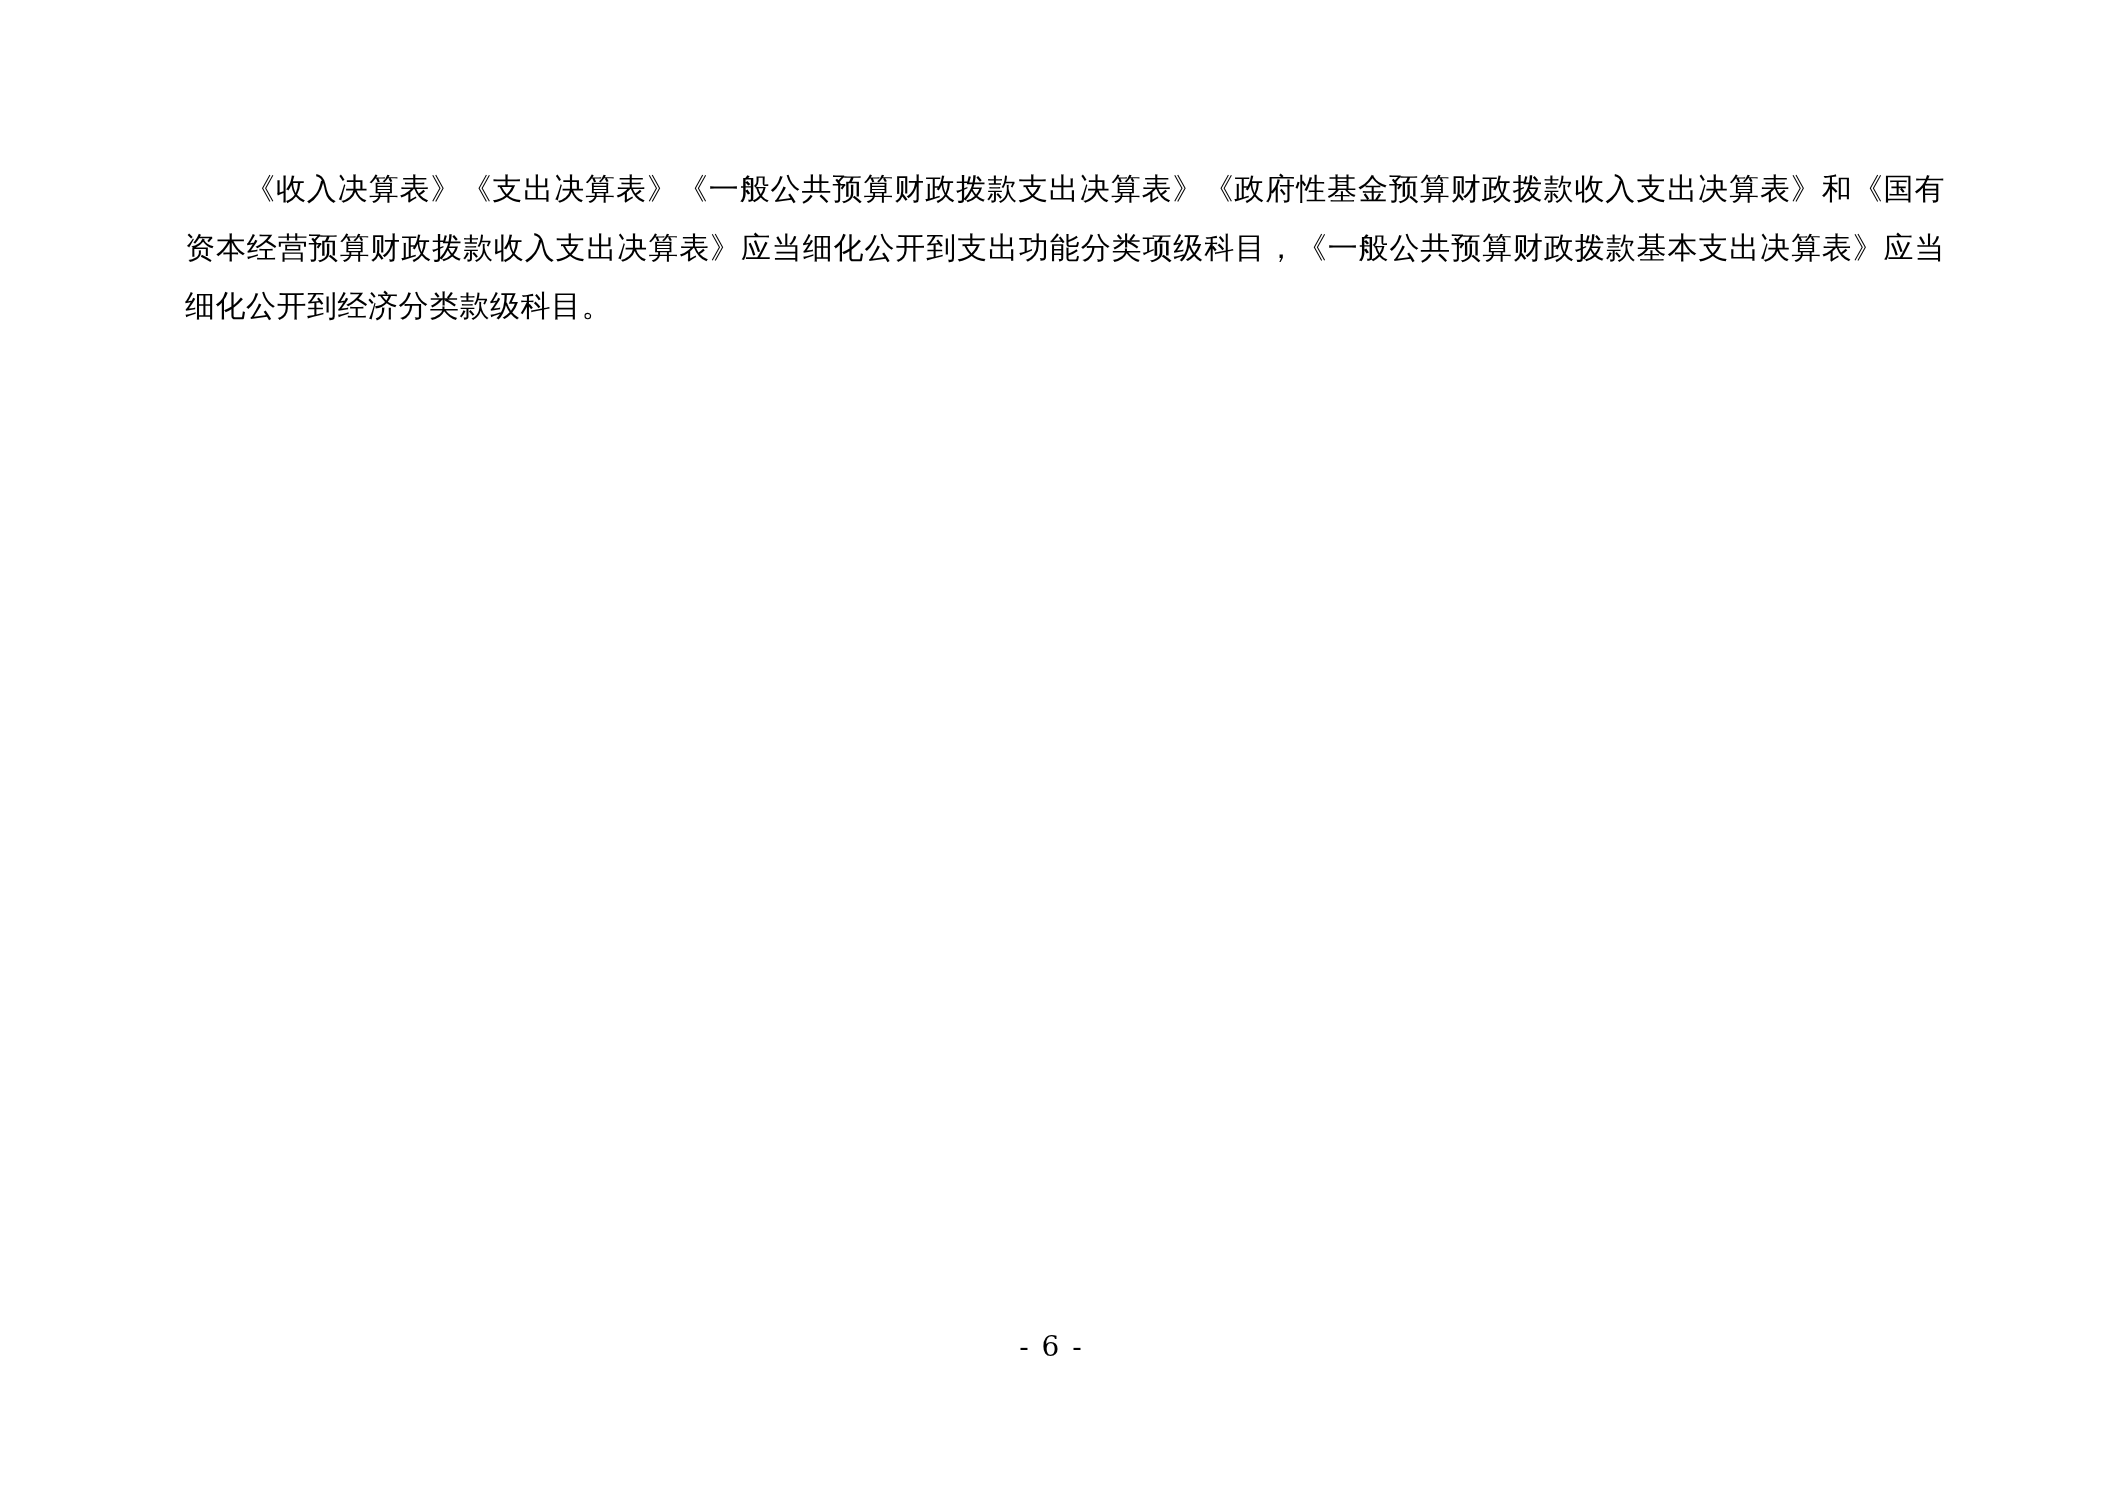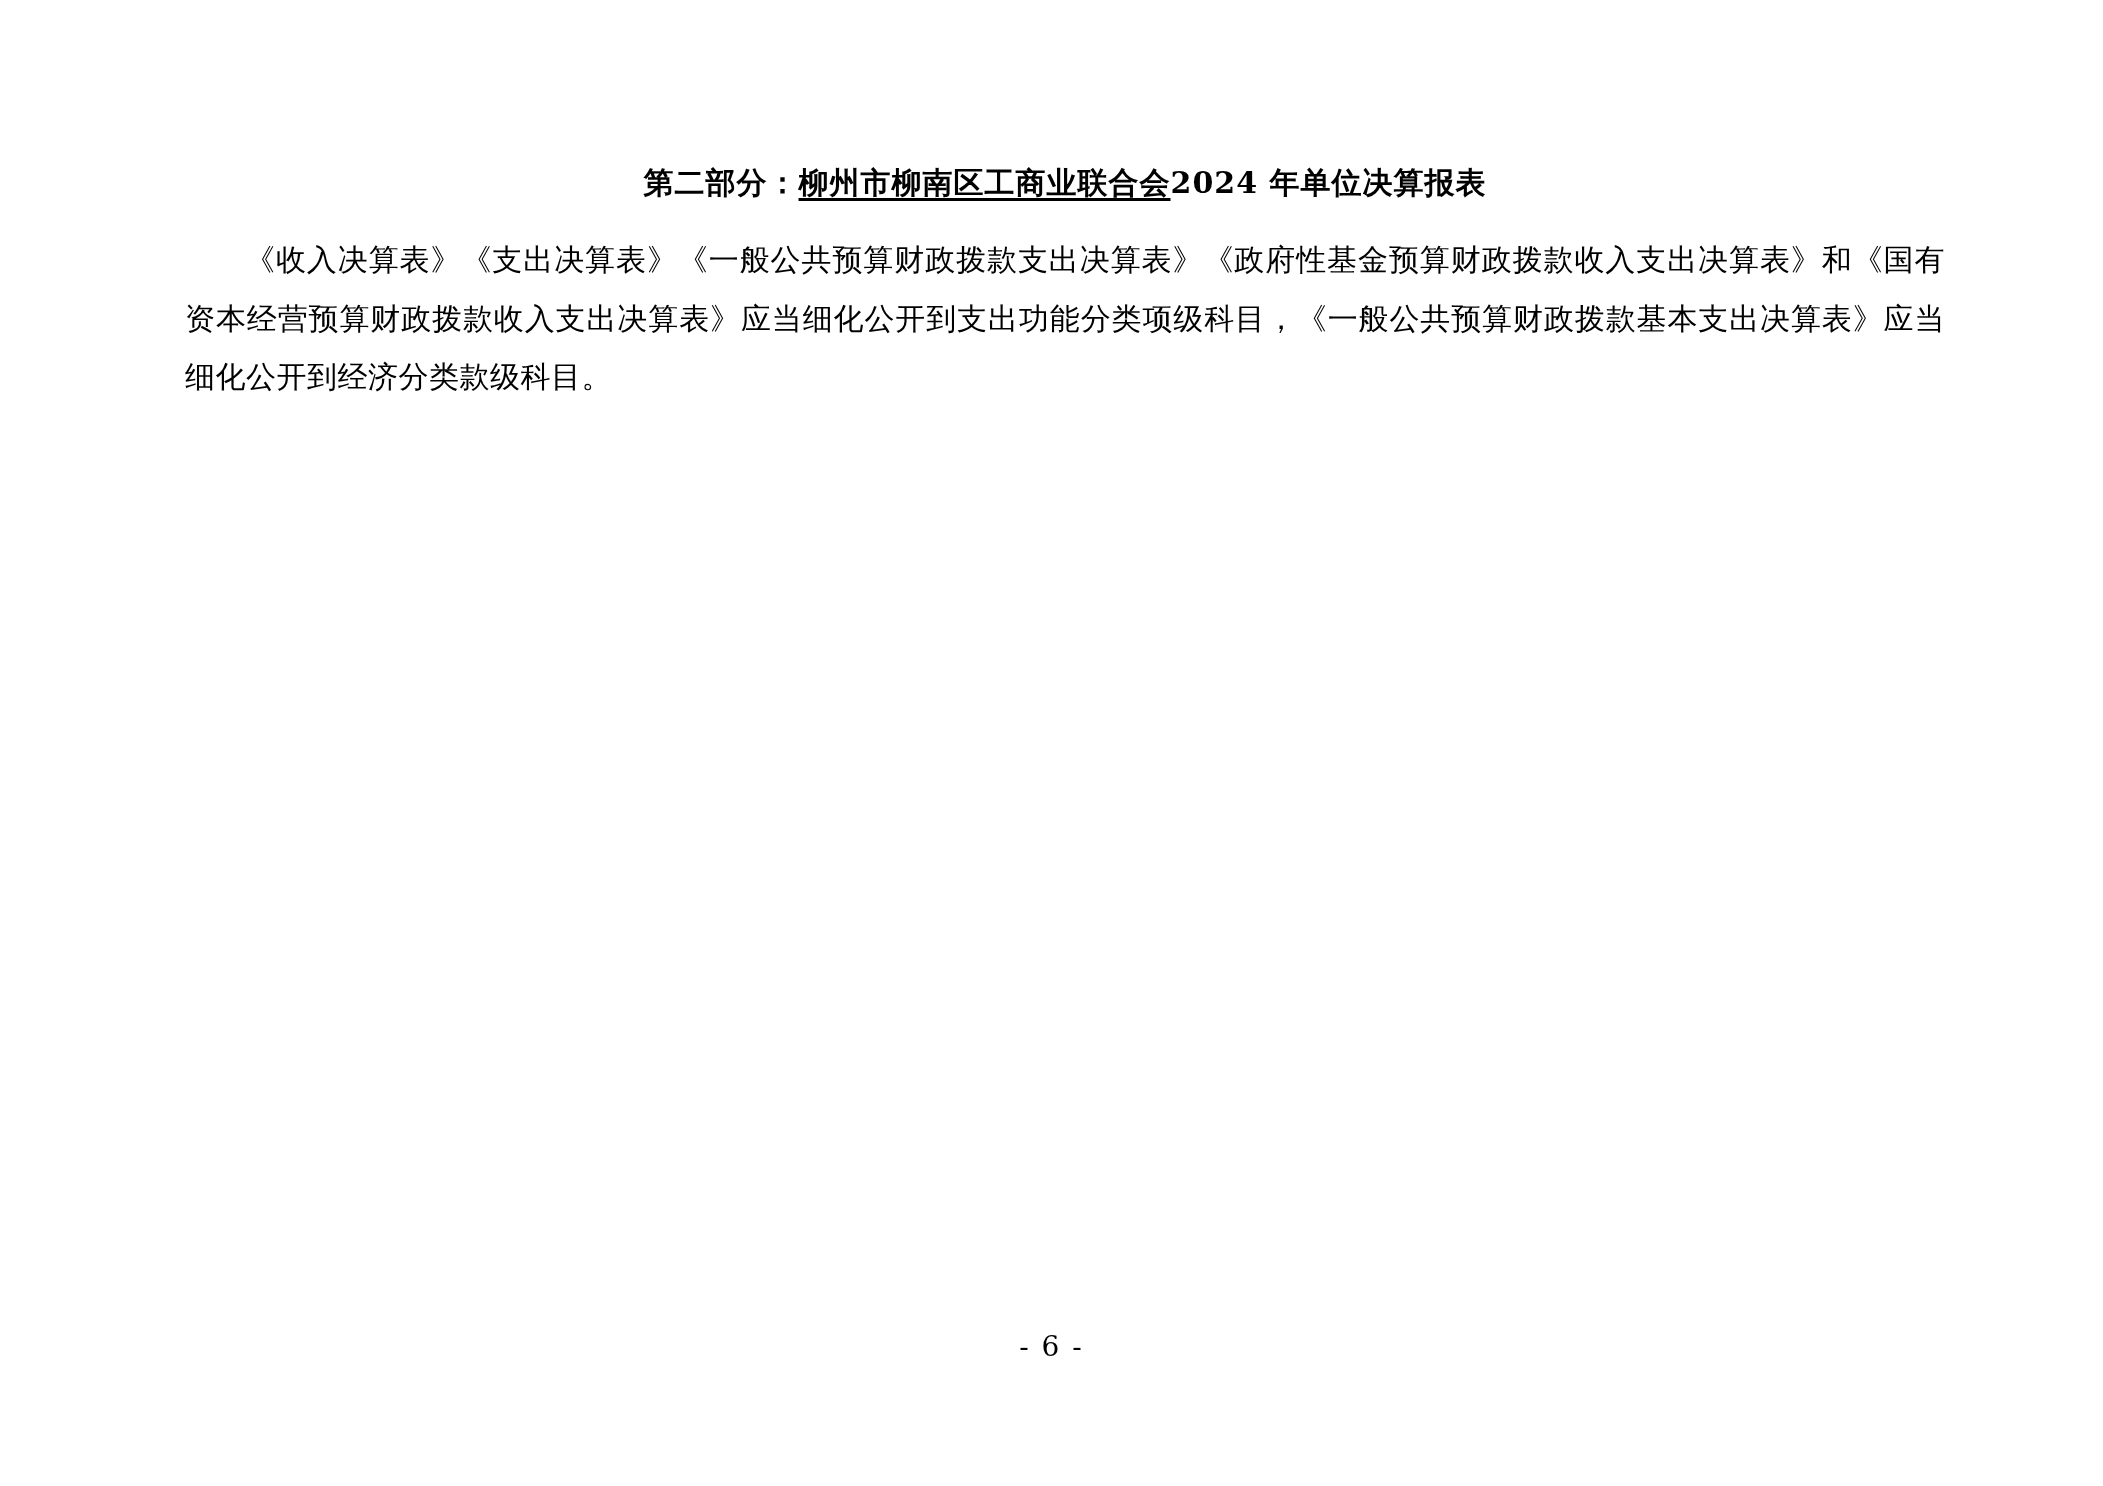--- a/index.html
+++ b/index.html
@@ -72,21 +72,20 @@
     letter-spacing: 2px;
   }
 </style>
 </head>
 <body>
 
 <div class="page">
 
   <div class="content">
 
-    <h1 class="doc-heading"><span class="heading-part">第二部分：</span><span class="heading-part heading-underline">柳州市柳南区工商业联合会</span><span class="heading-part">2024 年单位决算报表</span></h1>
 
     <p class="doc-paragraph">《收入决算表》《支出决算表》《一般公共预算财政拨款支出决算表》《政府性基金预算财政拨款收入支出决算表》和《国有资本经营预算财政拨款收入支出决算表》应当细化公开到支出功能分类项级科目，《一般公共预算财政拨款基本支出决算表》应当细化公开到经济分类款级科目。</p>
 
   </div>
 
   <div class="page-number">- 6 -</div>
 
 </div>
 
 </body></html>

